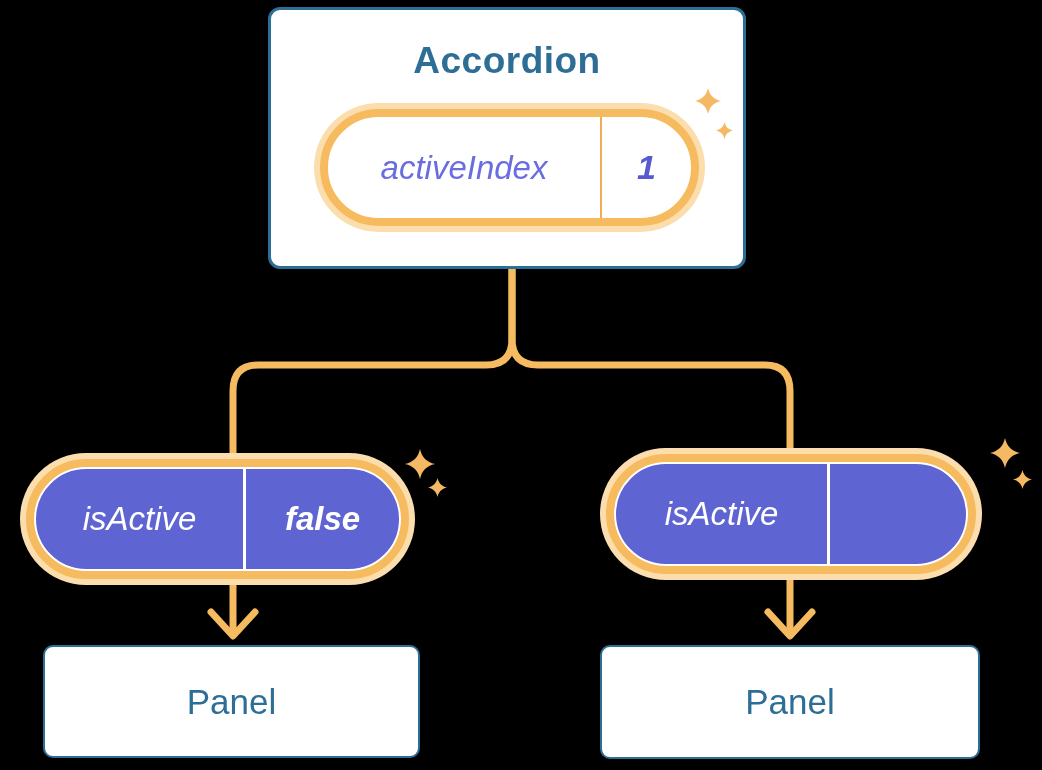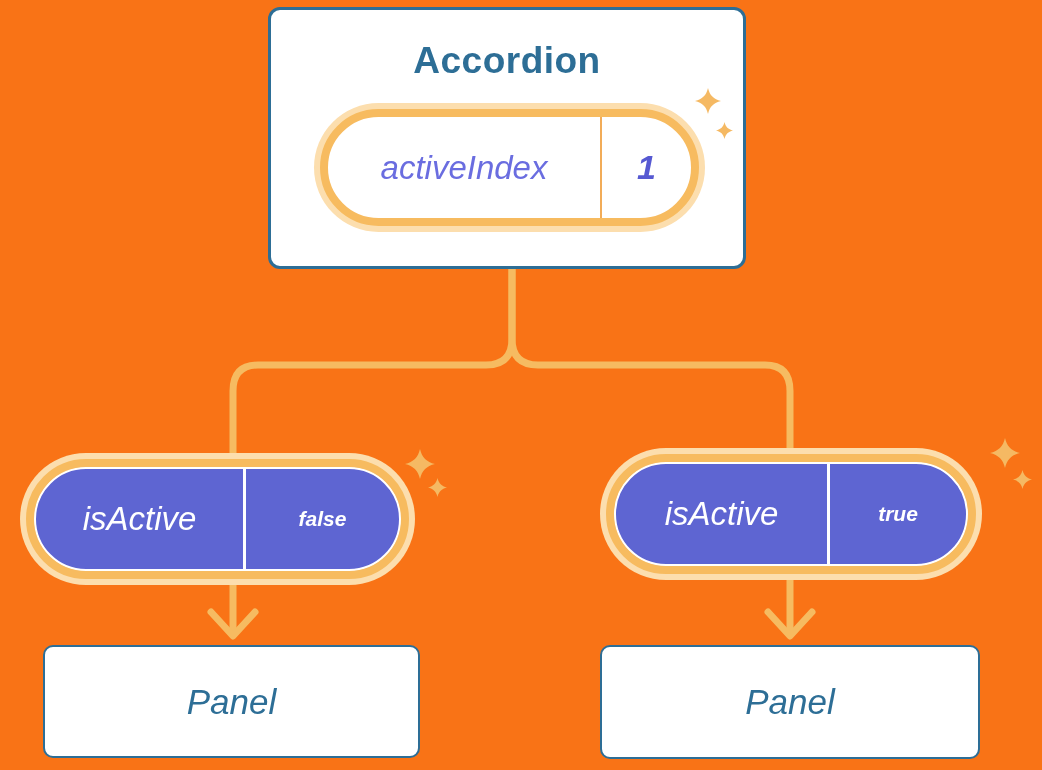--- a/index.html
+++ b/index.html
@@ -7,21 +7,21 @@
     padding: 0;
     width: 1042px;
     height: 770px;
     overflow: hidden;
     font-family: "Liberation Sans", sans-serif;
   }
   .stage {
     position: relative;
     width: 1042px;
     height: 770px;
-    background: #f97316;
+    background: #000000;
   }
   .connectors {
     position: absolute;
     left: 0; top: 0;
     z-index: 1;
   }
   
   .card {
     position: absolute;
     left: 268px; top: 7px;
@@ -101,37 +101,36 @@
     font-size: 33px;
     color: #ffffff;
   }
   .pill-divider {
     flex: 0 0 3px;
     background: #ffffff;
   }
   .pill-cell-value {
     flex: 1 1 auto;
     display: flex; align-items: center; justify-content: center;
-    font-size: 21px;
+    font-size: 33px;
     font-weight: 700;
     color: #ffffff;
   }
   
   .panel {
     position: absolute;
     box-sizing: border-box;
     background: #ffffff;
     border: 2.5px solid #2D6E96;
     border-radius: 10px;
     display: flex; align-items: center; justify-content: center;
     font-size: 35px;
     font-weight: 500;
     color: #2D6E96;
     z-index: 2;
-    font-style: italic;
   }
   .sparkle {
     position: absolute;
     z-index: 4;
   }
 </style>
 </head>
 <body>
 
 <div class="stage">
@@ -178,21 +177,20 @@
   </svg>
   <svg class="sparkle" style="left:428px; top:478px;" width="19" height="19" viewBox="0 0 24 24">
     <path fill="#F5B963" d="M12 0C13.6 6.8 17.2 10.4 24 12C17.2 13.6 13.6 17.2 12 24C10.4 17.2 6.8 13.6 0 12C6.8 10.4 10.4 6.8 12 0Z"></path>
   </svg>
 
   <div class="halo" style="left:600px; top:448px; width:382px; height:132px;">
     <div class="ring purple">
       <div class="pill-inner">
         <div class="pill-cell-name" style="flex:0 0 211px;">isActive</div>
         <div class="pill-divider"></div>
-        <div class="pill-cell-value">true</div>
       </div>
     </div>
   </div>
 
   <svg class="sparkle" style="left:990px; top:438px;" width="30" height="30" viewBox="0 0 24 24">
     <path fill="#F5B963" d="M12 0C13.6 6.8 17.2 10.4 24 12C17.2 13.6 13.6 17.2 12 24C10.4 17.2 6.8 13.6 0 12C6.8 10.4 10.4 6.8 12 0Z"></path>
   </svg>
   <svg class="sparkle" style="left:1013px; top:470px;" width="19" height="19" viewBox="0 0 24 24">
     <path fill="#F5B963" d="M12 0C13.6 6.8 17.2 10.4 24 12C17.2 13.6 13.6 17.2 12 24C10.4 17.2 6.8 13.6 0 12C6.8 10.4 10.4 6.8 12 0Z"></path>
   </svg>

